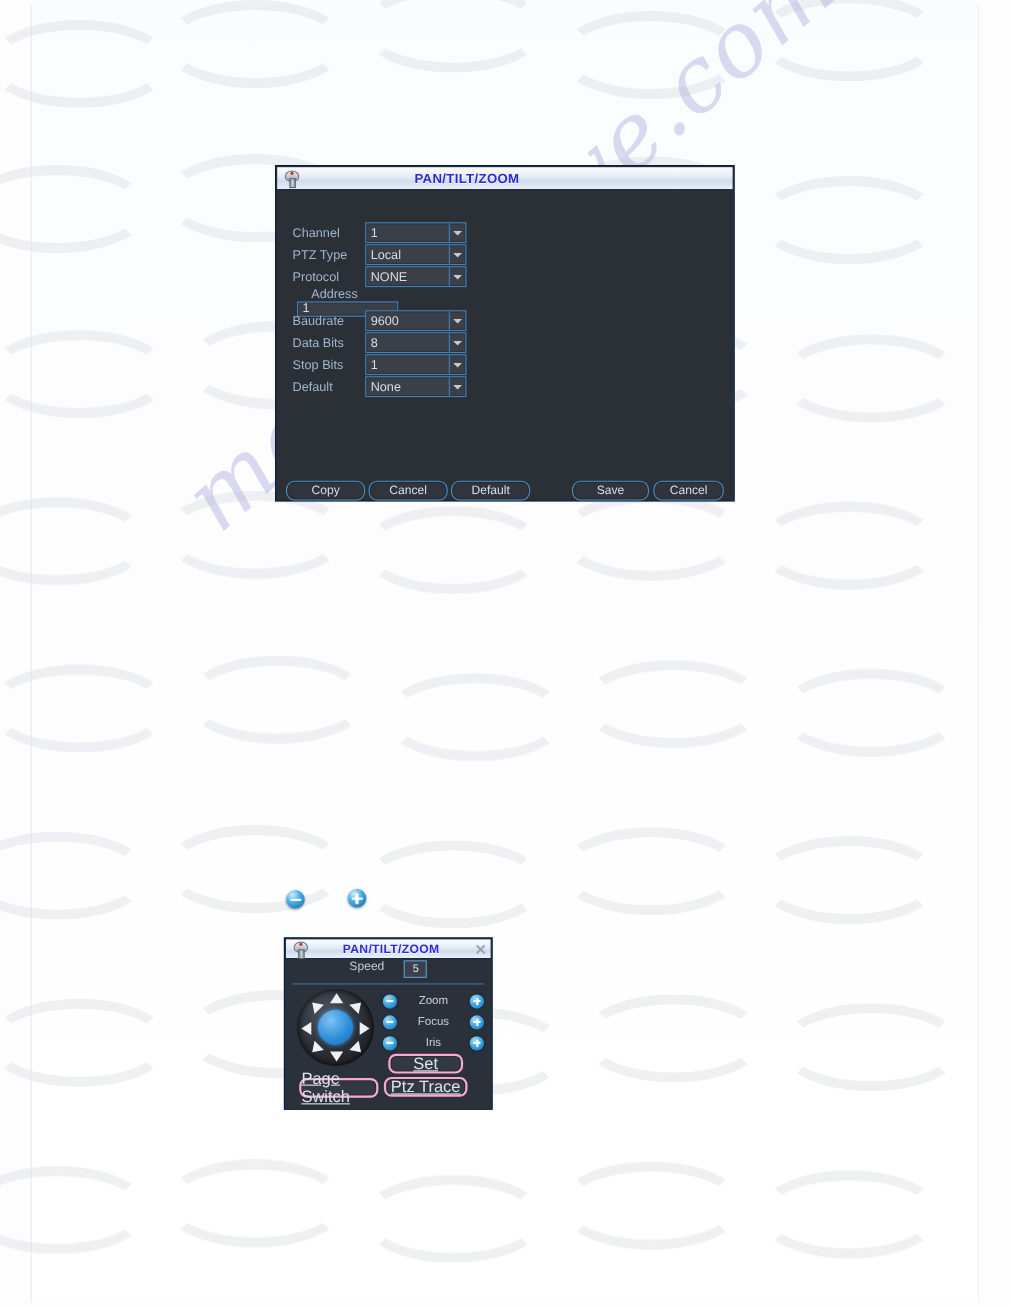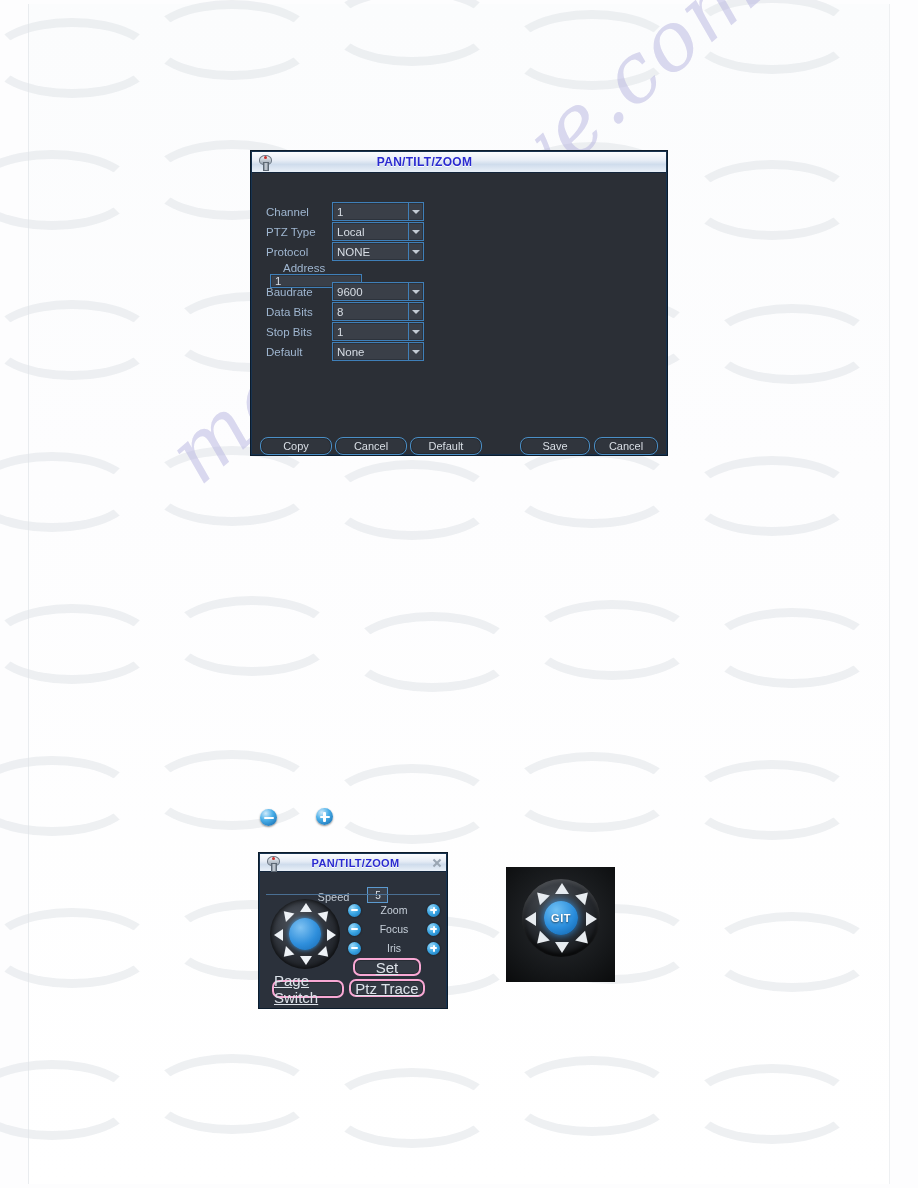--- a/index.html
+++ b/index.html
@@ -127,22 +127,22 @@
     width:18px;height:16px;flex:0 0 auto;position:relative;cursor:pointer;
   }
   .close-x::before,.close-x::after{
     content:"";position:absolute;left:4px;top:7px;width:10px;height:2px;
     background:#9aa6b3;
   }
   .close-x::before{transform:rotate(45deg);}
   .close-x::after{transform:rotate(-45deg);}
 
   .speed-row{
-    position:absolute;left:0;top:14px;width:100%;height:17px;
-    display:flex;align-items:flex-end;justify-content:center;gap:18px;
+    position:absolute;left:0;top:1px;width:100%;height:17px;
+    display:flex;align-items:flex-start;justify-content:center;gap:18px;
   }
   .speed-label{color:#c3ccd6;font-size:11px;}
   .speed-box{
     width:19px;height:14px;background:#3a414c;border:1px solid #5b9ad0;
     color:#e3e8ee;font-size:10px;display:flex;align-items:center;justify-content:center;
   }
   .hr-line{
     position:absolute;left:6px;top:22px;width:174px;height:1px;background:#4a6f93;
   }
 
@@ -426,29 +426,14 @@
         <span class="name">Iris</span>
         <span class="circ plus"></span>
       </div>
 
       <div class="sm-btn" style="left:93px; top:86px;  width:64px;">Set</div>
       <div class="sm-btn" style="left:89px; top:107px; width:72px;">Ptz Trace</div>
       <div class="sm-btn" style="left:12px; top:108px; width:68px;">Page Switch</div>
     </div>
   </div>
 
-  <div id="joystick-widget">
-    <div class="joy-ring">
-      <span class="jtri up"></span>
-      <span class="jtri down"></span>
-      <span class="jtri left"></span>
-      <span class="jtri right"></span>
-      <span class="jtri ul"></span>
-      <span class="jtri ur"></span>
-      <span class="jtri dl"></span>
-      <span class="jtri dr"></span>
-      <span class="joy-hub">
-        <span class="brand">GIT</span>
-      </span>
-    </div>
-  </div>
 
 </div>
 
 </body></html>

